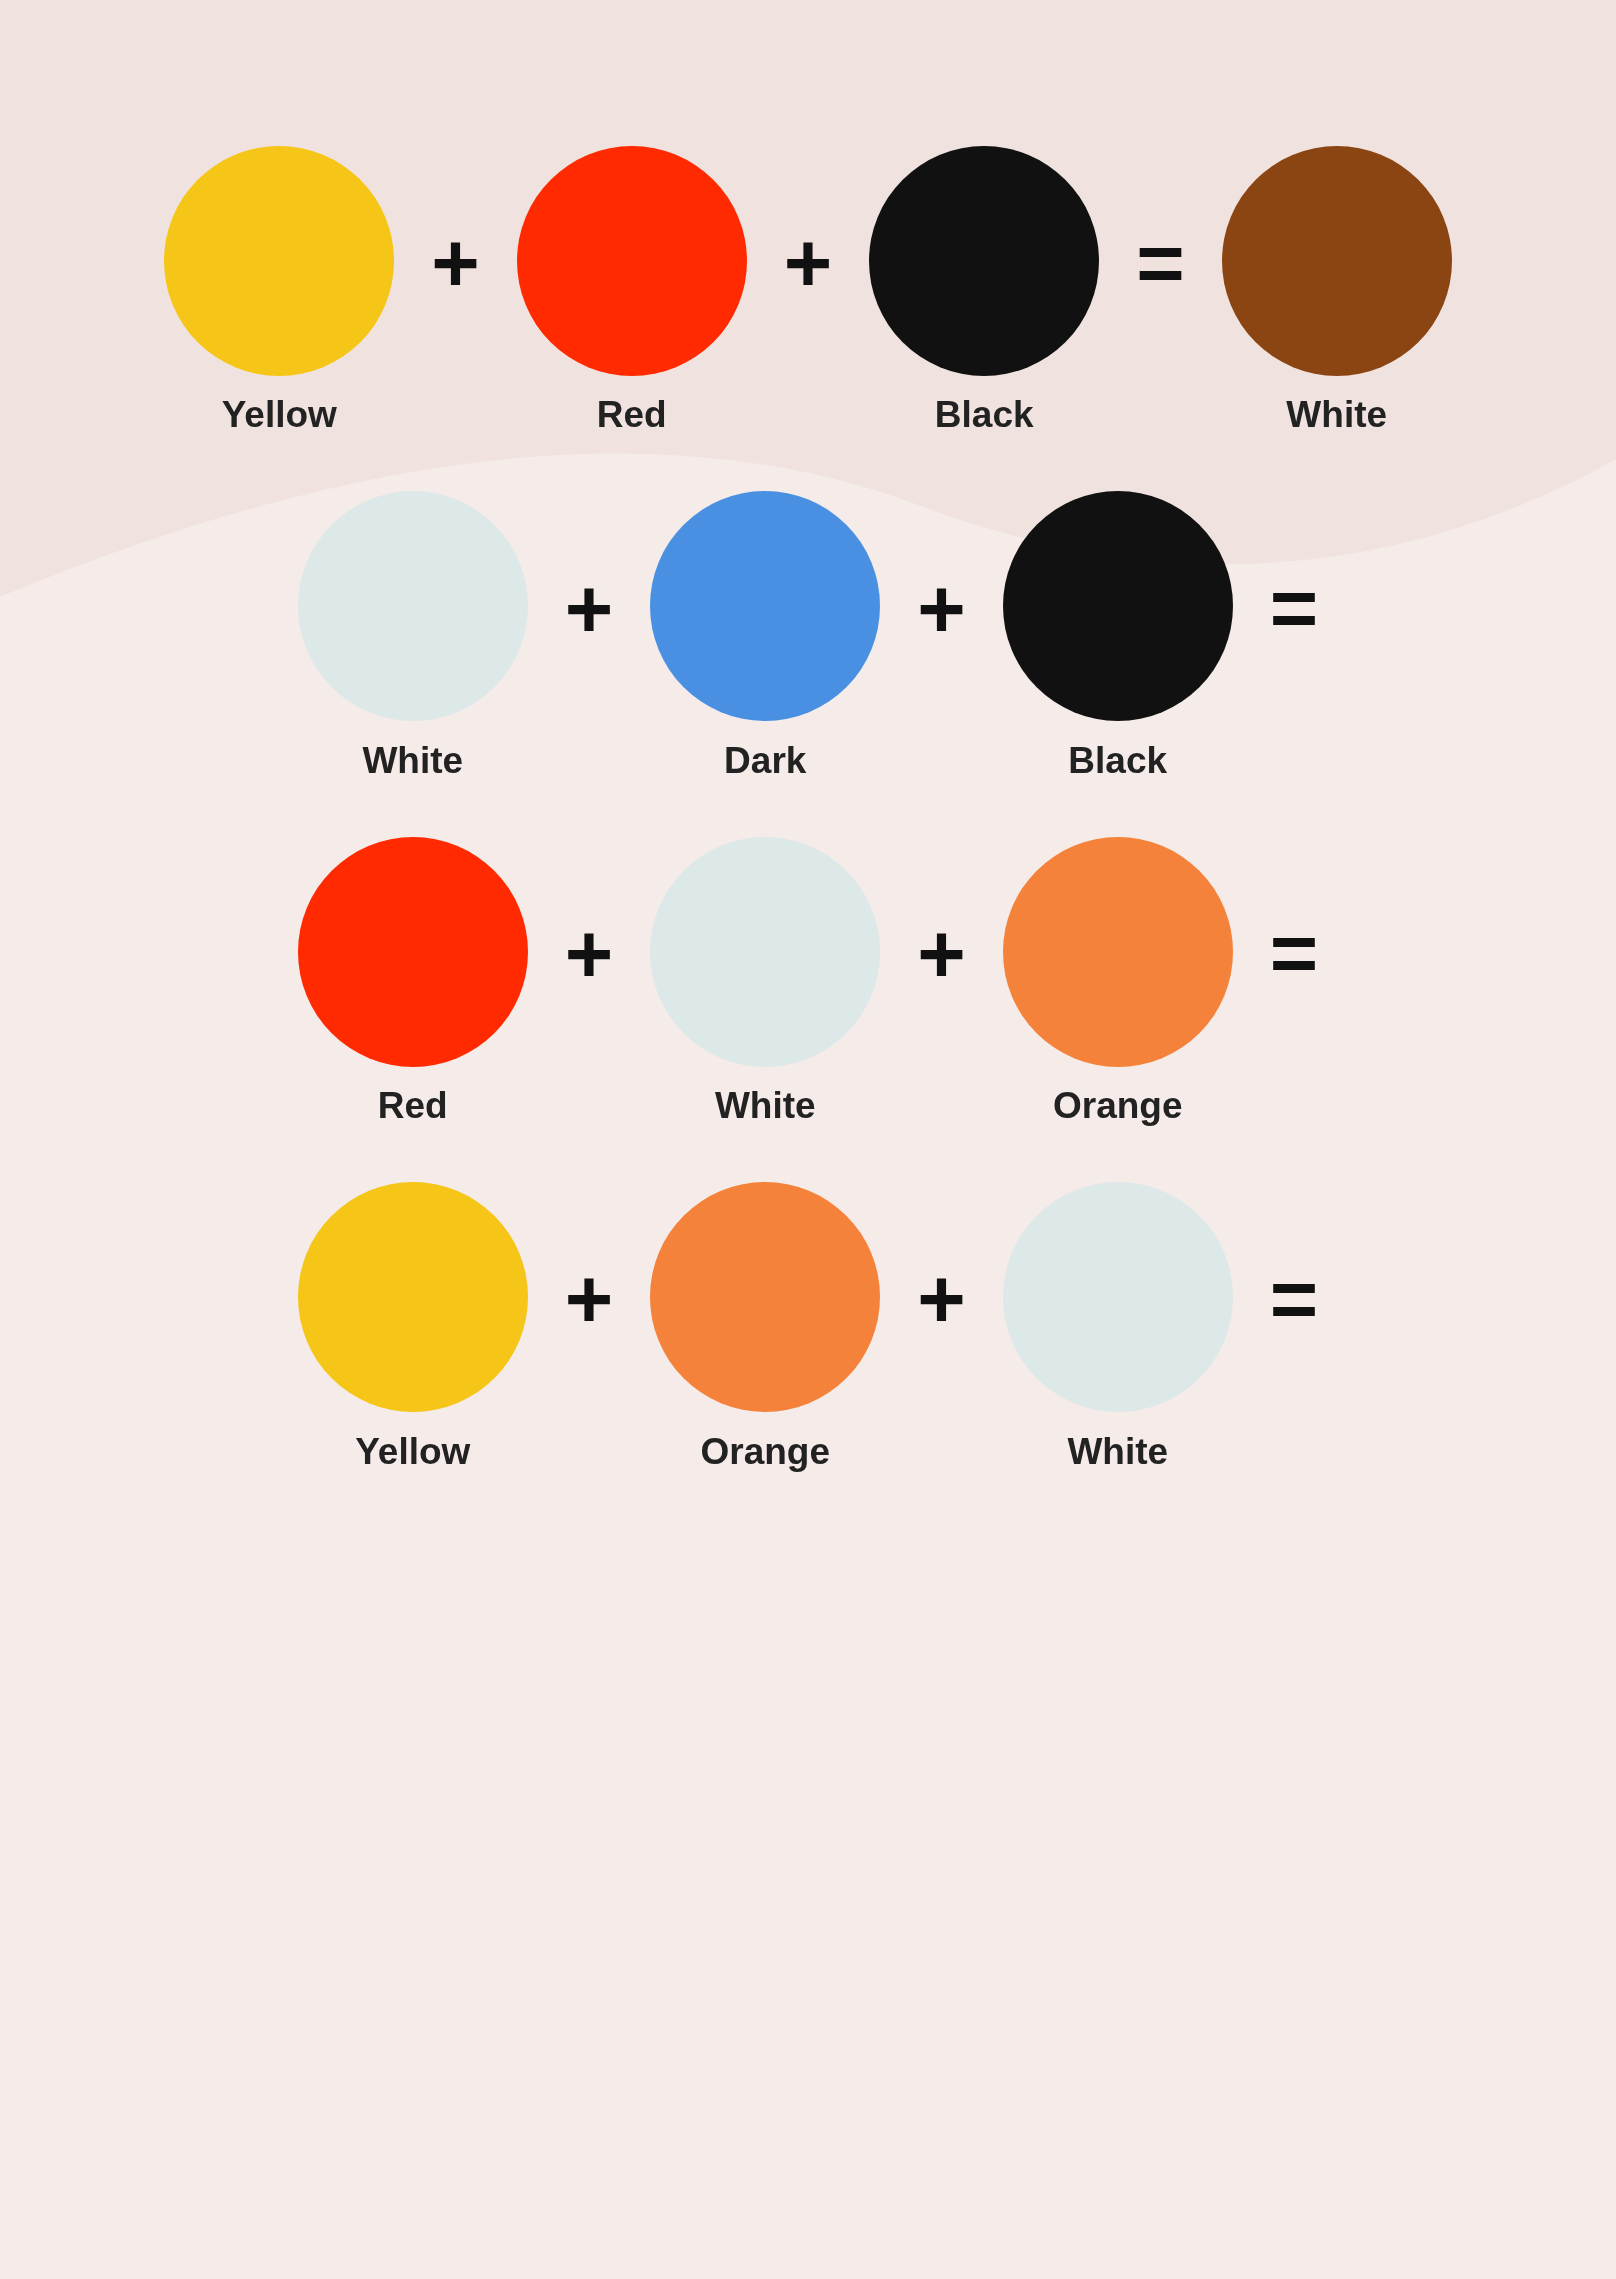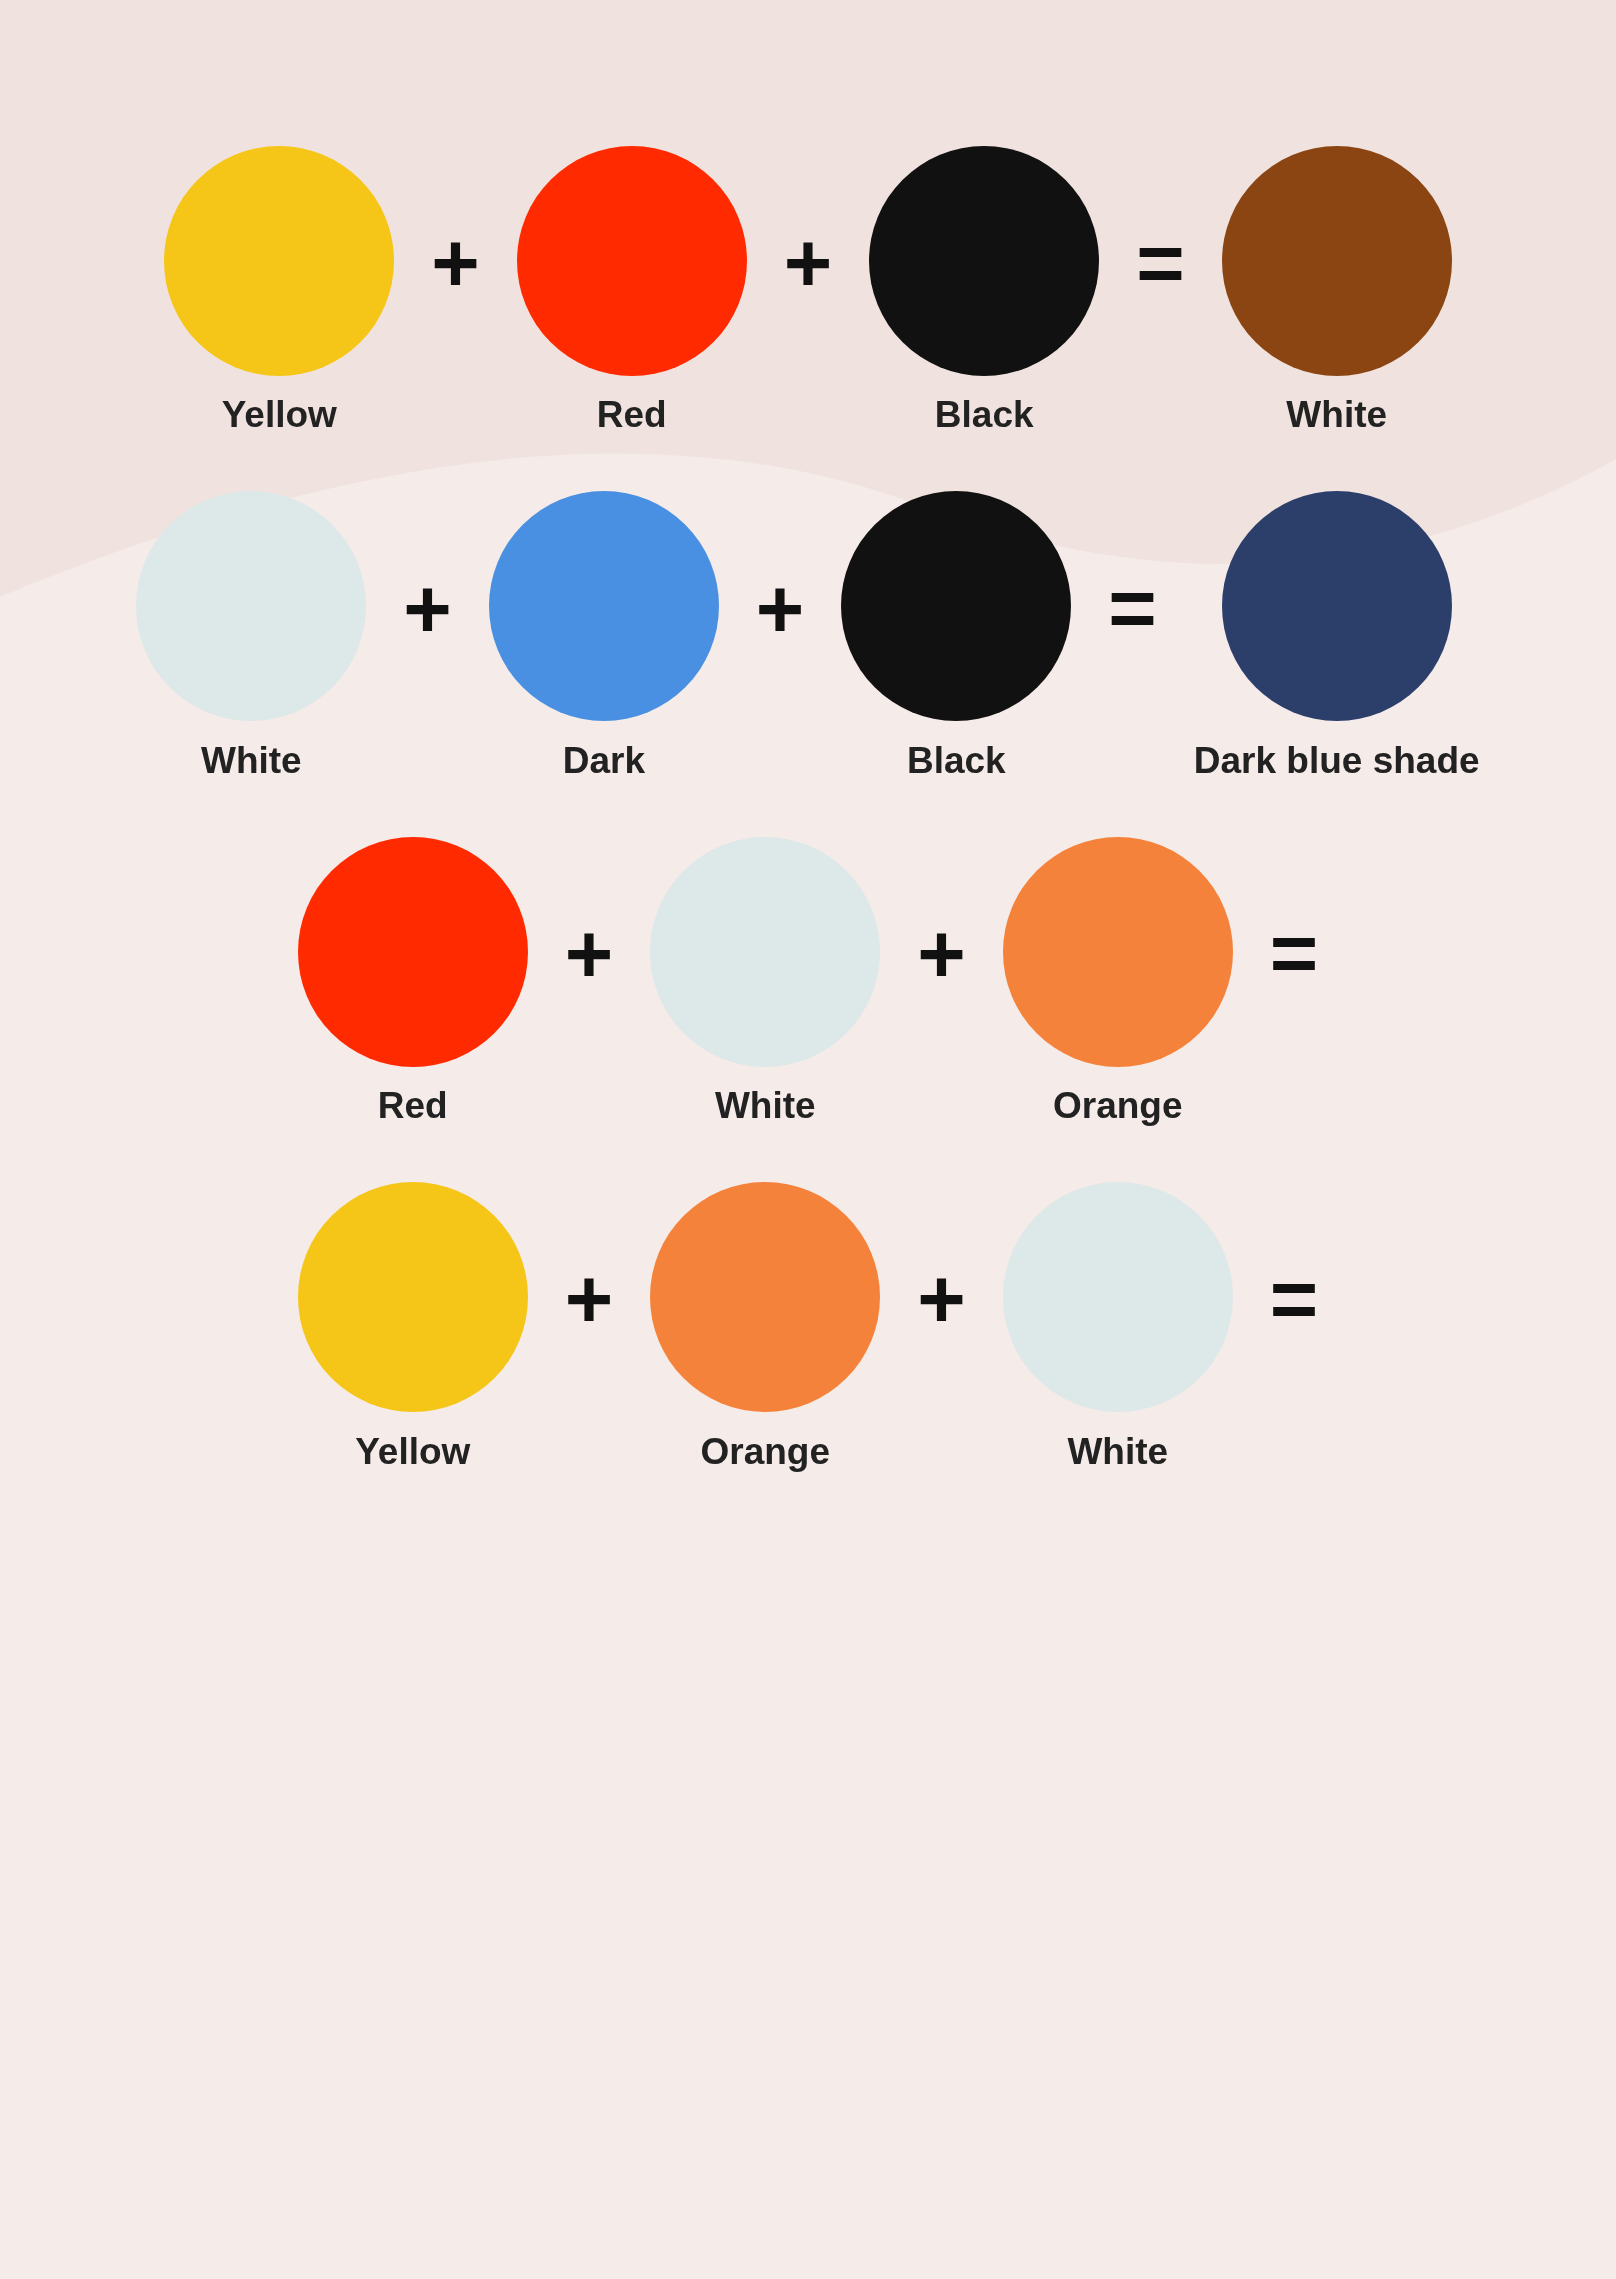--- a/index.html
+++ b/index.html
@@ -139,24 +139,20 @@
         <div class="color-item">
           <div class="circle" style="background-color: rgb(74, 144, 226);"></div>
           <div class="label">Dark</div>
         </div>
         <div class="operator">+</div>
         <div class="color-item">
           <div class="circle" style="background-color: rgb(17, 17, 17);"></div>
           <div class="label">Black</div>
         </div>
         <div class="equals">=</div>
-        <div class="color-item">
-          <div class="circle" style="background-color: rgb(44, 63, 107);"></div>
-          <div class="label">Dark blue shade</div>
-        </div>
       </div>
       <div class="row">
         <div class="color-item">
           <div class="circle" style="background-color: rgb(255, 42, 0);"></div>
           <div class="label">Red</div>
         </div>
         <div class="operator">+</div>
         <div class="color-item">
           <div class="circle" style="background-color: rgb(221, 232, 232);"></div>
           <div class="label">White</div>

